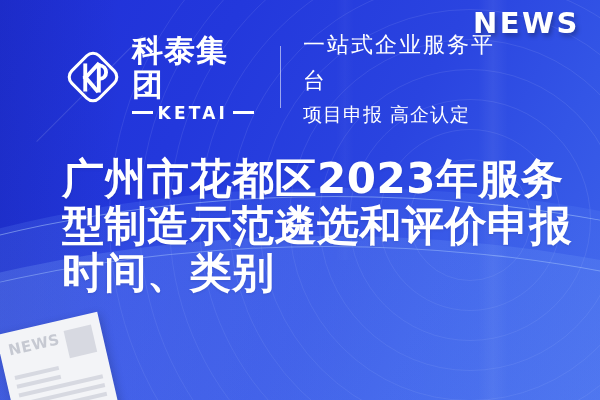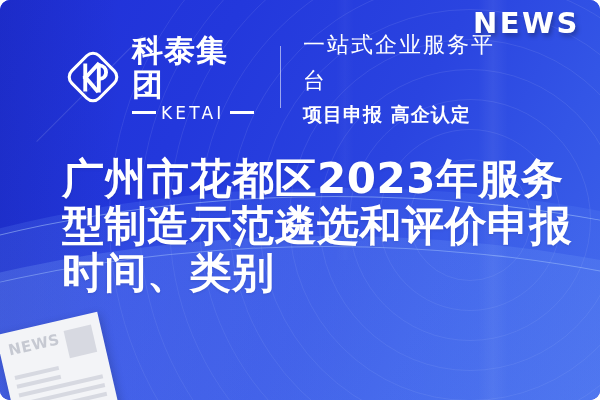--- a/index.html
+++ b/index.html
@@ -10,21 +10,20 @@
   body {
     font-family: "Liberation Sans", "DejaVu Sans", sans-serif;
   }
 
   .banner {
     position: relative;
     width: 600px;
     height: 400px;
     overflow: hidden;
     background: #2336dd;
-    border-radius: 10px;
   }
 
   
   .bg-base {
     position: absolute;
     inset: 0;
     background: linear-gradient(118deg, #2030d8 0%, #2338dc 30%, #2a44e0 58%, #3355e6 78%, #3f64ea 100%);
   }
 
   
@@ -178,21 +177,21 @@
     width: 100%;
   }
   .logo-dash {
     flex: 1;
     height: 3px;
     background: #ffffff;
   }
   .logo-en {
     color: #ffffff;
     font-size: 17px;
-    font-weight: normal;
+    font-weight: bold;
     letter-spacing: 3.2px;
     font-family: "DejaVu Sans", sans-serif;
     line-height: 18px;
   }
 
   .divider {
     width: 1.5px;
     height: 62px;
     background: rgba(255,255,255,0.55);
     margin-left: 26px;
@@ -211,21 +210,21 @@
     line-height: 36px;
     font-family: "DejaVu Sans", "Liberation Sans", sans-serif;
   }
   .tagline-sub {
     color: #ffffff;
     font-size: 19px;
     letter-spacing: 1px;
     line-height: 26px;
     margin-top: 2px;
     font-family: "DejaVu Serif", "Liberation Serif", serif;
-    font-weight: bold;
+    font-weight: normal;
   }
 
   
   .title {
     position: absolute;
     left: 62px;
     top: 155px;
     width: 520px;
     color: #ffffff;
     font-size: 42px;

